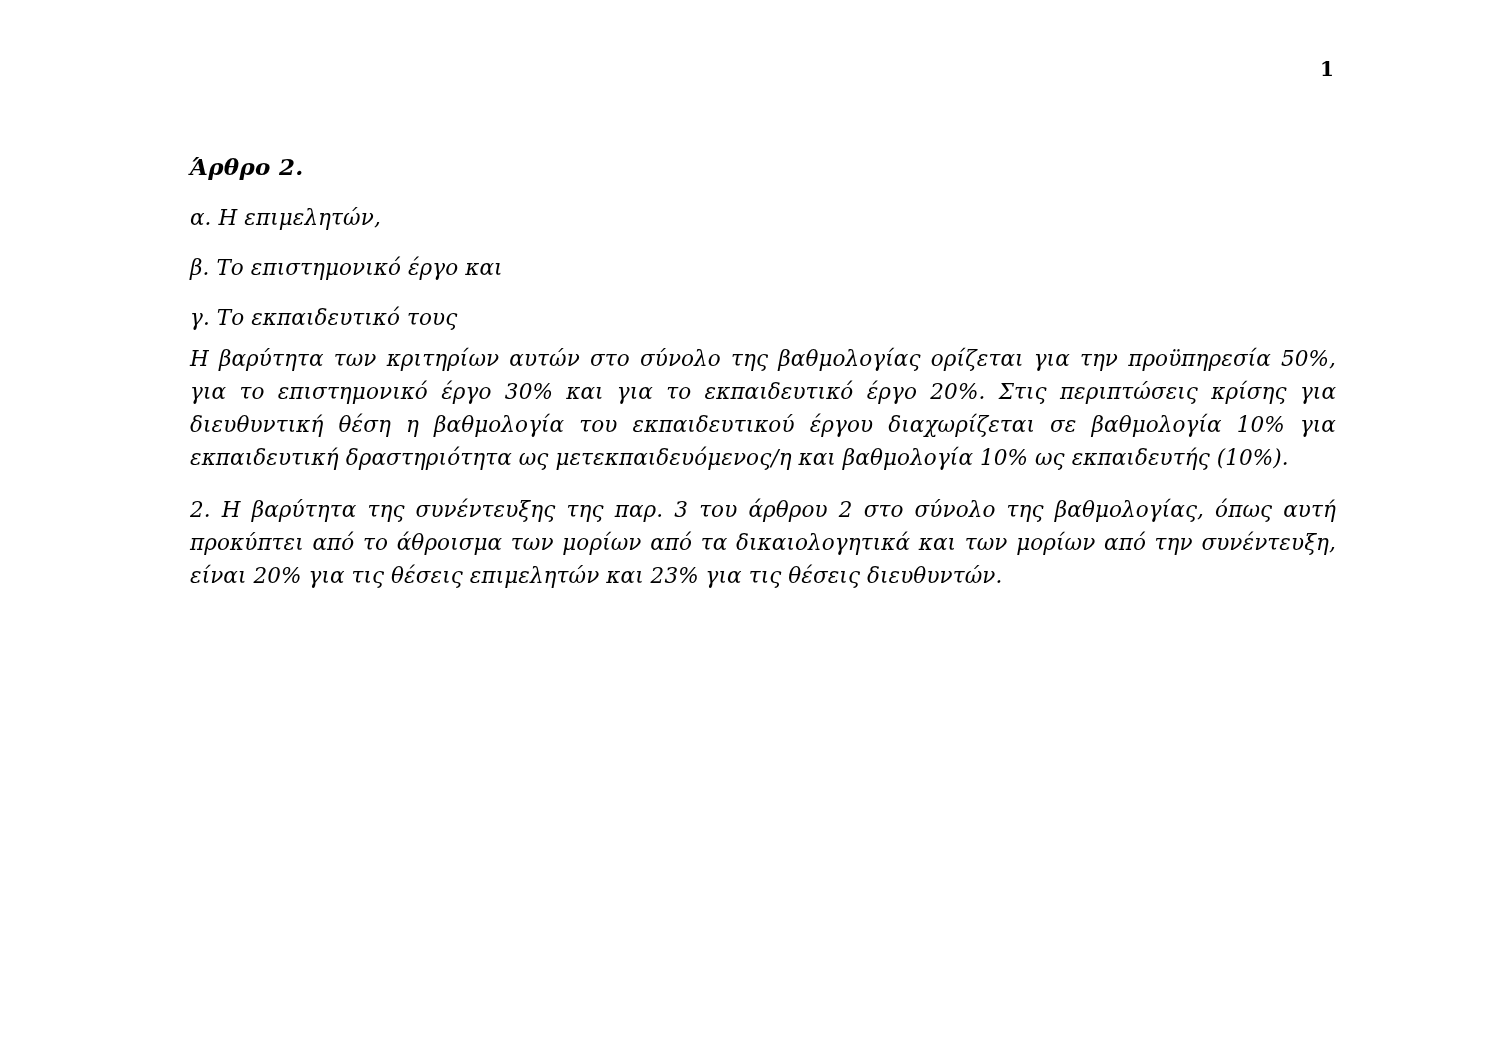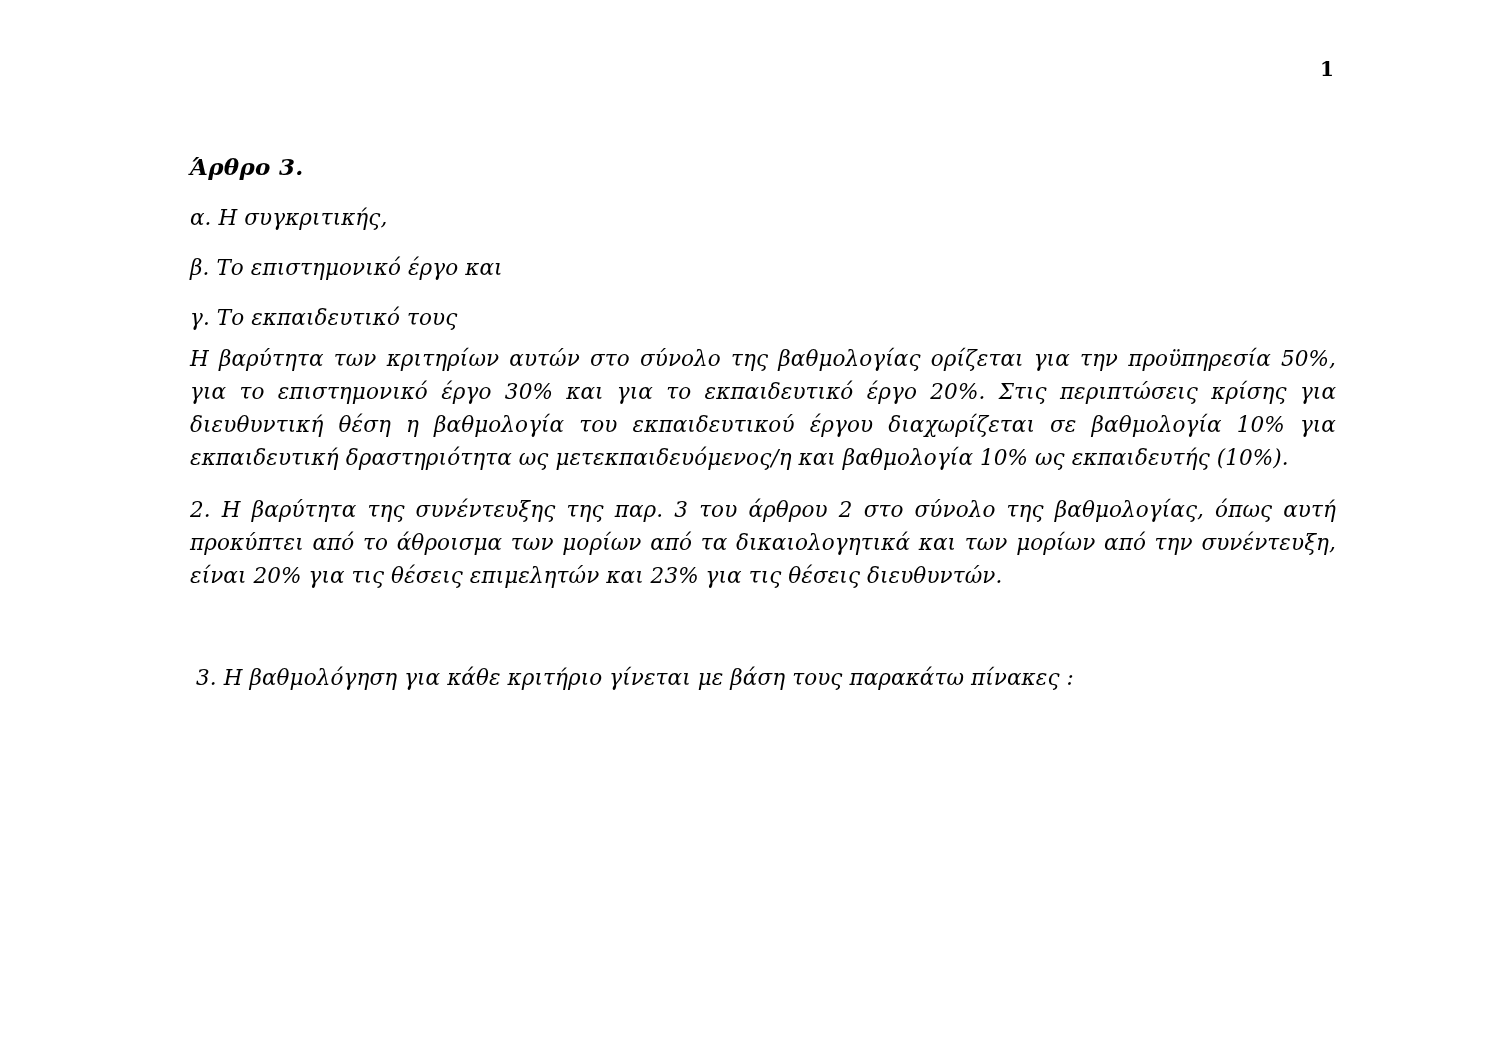--- a/index.html
+++ b/index.html
@@ -56,30 +56,29 @@
 </head>
 <body>
 
 <div class="page">
 
   <div class="page-number">1</div>
 
   <div class="doc">
 
     <div class="heading">
-      <div>Άρθρο 3.</div>
+      <div>Άρθρο 2.</div>
     </div>
 
 
-    <p class="para">α. Η συγκριτικής,</p>
+    <p class="para">α. Η επιμελητών,</p>
 
     <p class="para">β. Το επιστημονικό έργο και</p>
 
     <p class="para">γ. Το εκπαιδευτικό τους</p>
 
     <p class="para justify">Η βαρύτητα των κριτηρίων αυτών στο σύνολο της βαθμολογίας ορίζεται για την προϋπηρεσία 50%, για το επιστημονικό έργο 30% και για το εκπαιδευτικό έργο 20%.  Στις περιπτώσεις κρίσης για διευθυντική θέση  η βαθμολογία του εκπαιδευτικού έργου διαχωρίζεται σε βαθμολογία 10% για εκπαιδευτική δραστηριότητα ως μετεκπαιδευόμενος/η και βαθμολογία 10% ως εκπαιδευτής (10%).</p>
 
     <p class="para justify p2">2. Η βαρύτητα της συνέντευξης της παρ. 3 του άρθρου 2 στο σύνολο της βαθμολογίας, όπως αυτή προκύπτει από το άθροισμα των μορίων από τα δικαιολογητικά και των μορίων από την συνέντευξη, είναι 20% για τις θέσεις επιμελητών και 23% για τις θέσεις διευθυντών.</p>
 
-    <p class="para p3">3. Η βαθμολόγηση για κάθε κριτήριο γίνεται με βάση τους παρακάτω πίνακες :</p>
 
   </div>
 </div>
 
 </body></html>

